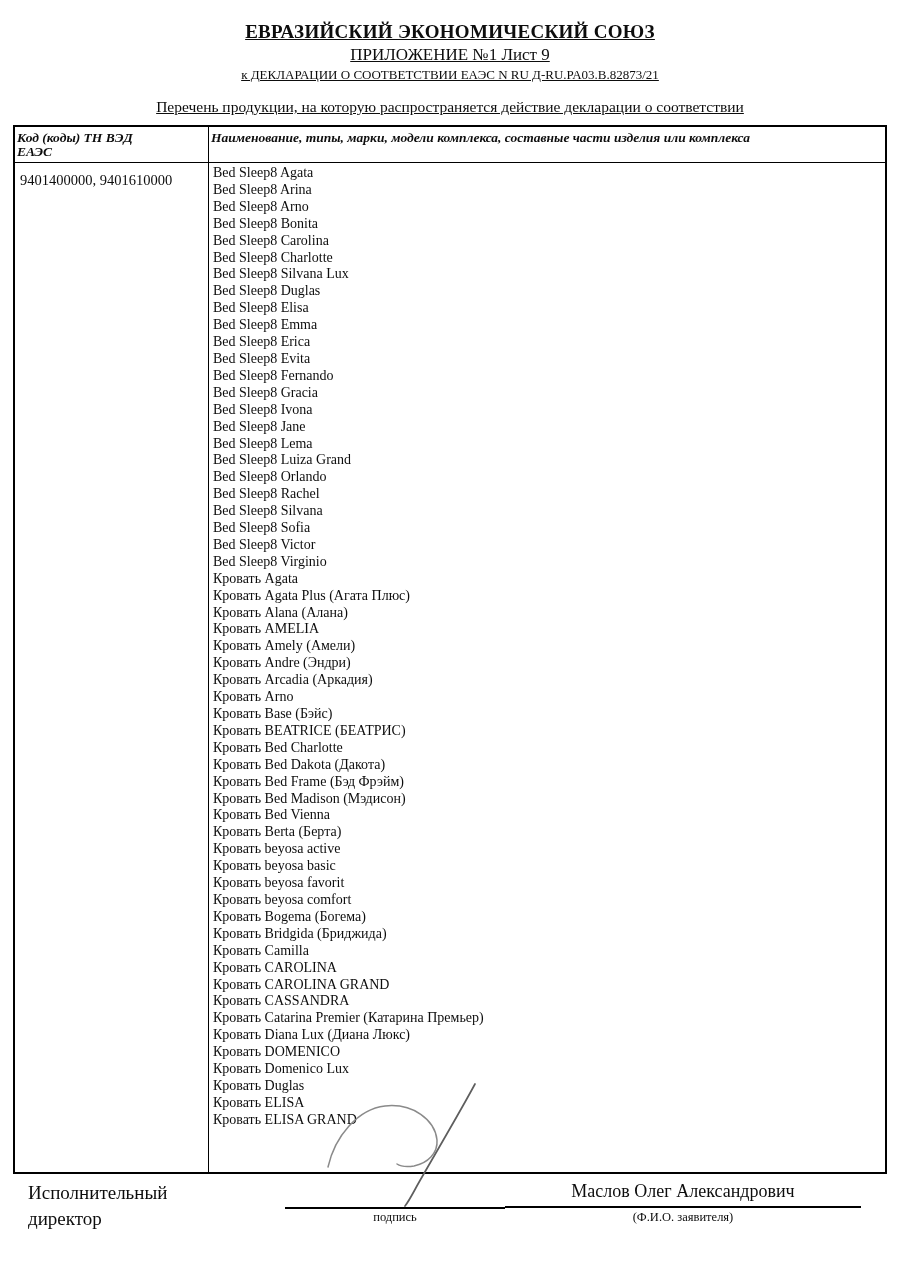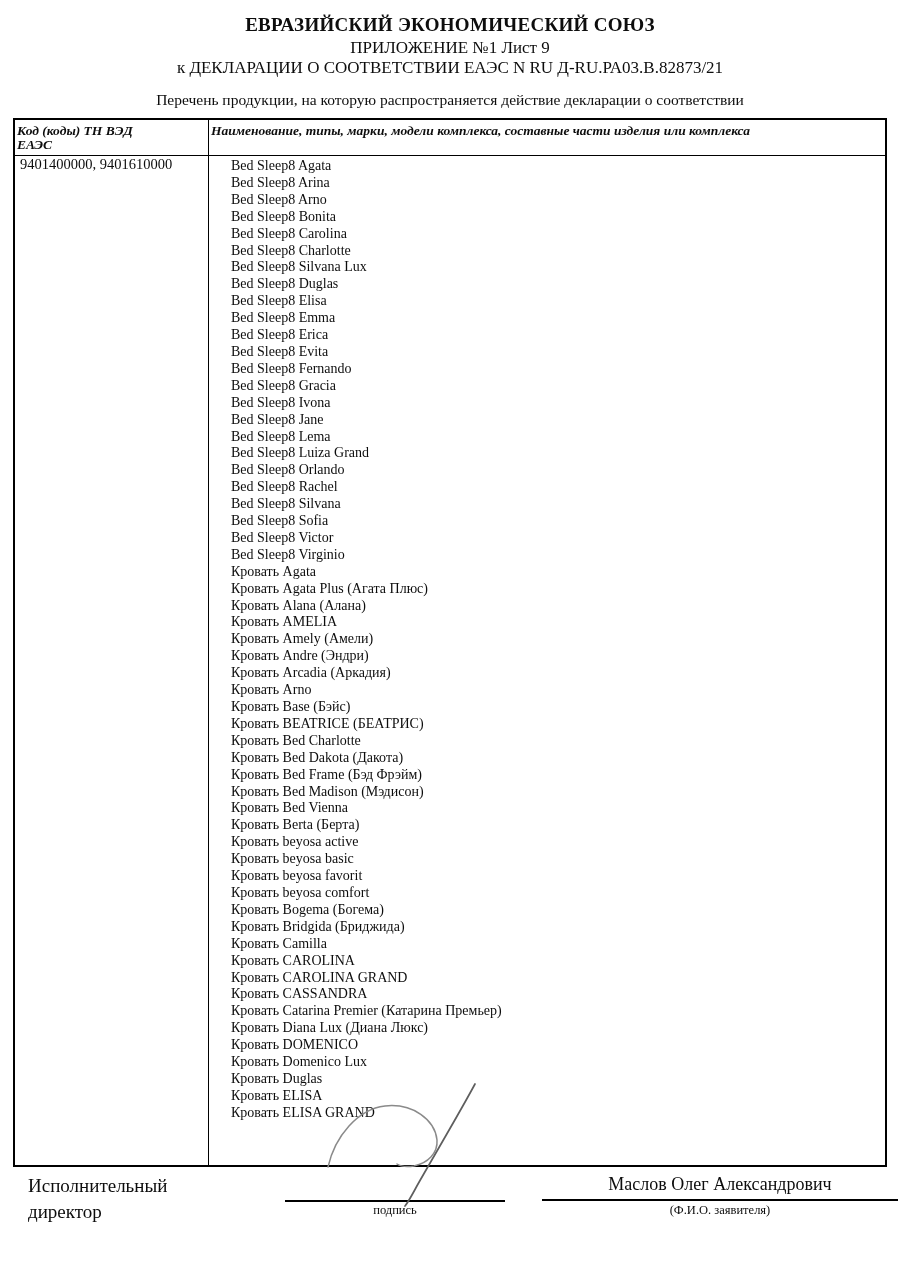--- a/index.html
+++ b/index.html
@@ -4,66 +4,66 @@
 <style>
   html,body{margin:0;padding:0;background:#ffffff;}
   .page{
     position:relative;
     width:900px;height:1280px;
     background:#ffffff;
     color:#0d0d0d;
     font-family:"Liberation Serif", serif;
     overflow:hidden;
   }
-  .doc-header{text-align:center;padding-top:15px;}
+  .doc-header{text-align:center;padding-top:22px;text-decoration:underline;}
   .t1{font-size:19px;line-height:20px;font-weight:bold;letter-spacing:.3px;}
   .t2{font-size:17px;line-height:18px;margin-top:4px;}
-  .t3{font-size:17px;line-height:18px;margin-top:2px;}
+  .t3{font-size:13px;line-height:18px;margin-top:2px;}
   .t4{font-size:15.5px;line-height:17px;margin-top:14px;}
 
   table.products-table{
     width:874px;margin:10px auto 0;
     border-collapse:collapse;
     border:2px solid #000;
   }
   table.products-table th, table.products-table td{
     border:1px solid #000;
   }
   th.code-col{width:189px;}
   table.products-table th{
     font-size:13.5px;line-height:14px;font-weight:bold;
     padding:4px 2px 3px;vertical-align:top;text-align:left;font-style:italic;
   }
   th.code-col .hdr{white-space:pre-line;}
   td.code-cell{
     vertical-align:top;font-size:14.5px;line-height:16px;
-    padding:0 2px 2px 5px;text-align:left;white-space:nowrap;
+    padding:9px 2px 2px 5px;text-align:left;white-space:nowrap;
   }
   td.products-cell{
     vertical-align:top;font-size:14px;
-    padding:2px 4px 2px 22px;
+    padding:2px 4px 2px 4px;
   }
   .products-list{min-height:1005px;}
   .product-line{line-height:16.9px;white-space:nowrap;}
 
   .doc-footer{position:relative;height:132px;}
   .exec-title{
     position:absolute;left:28px;top:6px;width:178px;
     font-size:19px;line-height:26px;
   }
   .sig-line{
     position:absolute;left:285px;top:33px;width:220px;
     border-top:2px solid #000;height:0;
   }
   .sig-caption{
     position:absolute;left:285px;top:37px;width:220px;
     text-align:center;font-size:12.5px;line-height:13px;
   }
   .name-block{
-    position:absolute;left:542px;top:8px;width:356px;text-align:center;
+    position:absolute;left:505px;top:8px;width:356px;text-align:center;
   }
   .applicant-name{
     font-size:18px;line-height:18px;
     padding-bottom:6px;border-bottom:2px solid #000;
   }
   .applicant-caption{font-size:12.5px;line-height:13px;margin-top:3px;}
 
   .signature-svg{
     position:absolute;left:318px;top:1078px;width:172px;height:135px;
     z-index:5;pointer-events:none;

